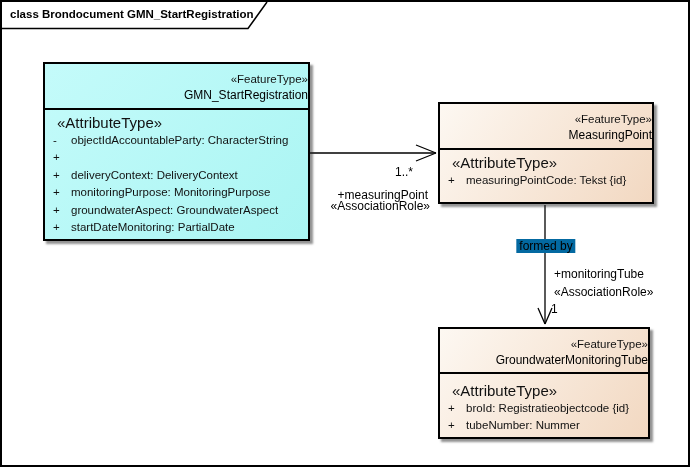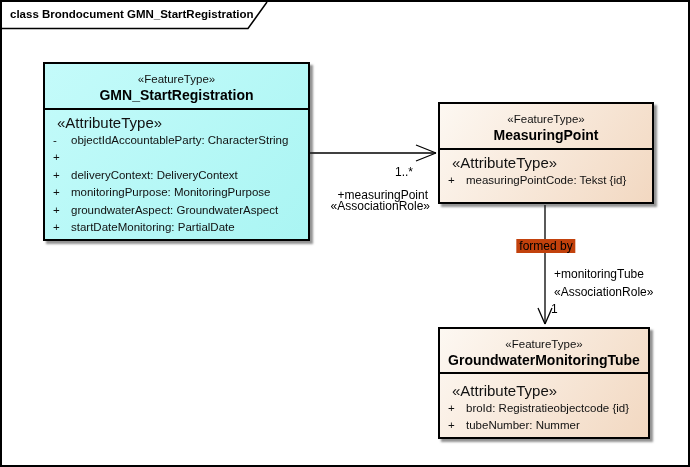--- a/index.html
+++ b/index.html
@@ -14,35 +14,35 @@
     font-size:11.5px;font-weight:bold;color:#000;white-space:nowrap;
   }
 
   .uml-class{
     position:absolute;box-sizing:border-box;border:2px solid #000;
     box-shadow:3px 3px 2px rgba(40,40,40,0.5);
   }
   .uml-class.cyan{background:linear-gradient(135deg,#c4fbfa 0%,#aaf5f3 100%);}
   .uml-class.peach{background:linear-gradient(125deg,#fdf8f2 0%,#f2d8c1 100%);}
 
-  .hdr{box-sizing:border-box;border-bottom:2px solid #000;text-align:center;padding-top:7px;}
+  .hdr{box-sizing:border-box;border-bottom:2px solid #000;text-align:right;padding-top:7px;}
   .stereo{font-size:11.5px;line-height:16px;color:#111;}
-  .cname{font-size:14px;font-weight:bold;line-height:17px;color:#000;}
+  .cname{font-size:12px;font-weight:normal;line-height:17px;color:#000;}
 
   .attrs{padding:4px 4px 0 0;}
   .attr-hdr{font-size:15px;line-height:17.5px;padding-left:12px;color:#111;}
   .attr-row{display:flex;font-size:11.5px;line-height:17.5px;color:#111;white-space:nowrap;}
   .attr-row .vis{width:18px;padding-left:8px;flex:0 0 auto;}
   .attr-row .atext{flex:1;}
 
   .edge-label{
     position:absolute;font-size:12px;line-height:14px;color:#000;white-space:nowrap;
   }
   .edge-label.right{text-align:right;}
-  .edge-label.bg{background:#c2410c;padding:0 3px;}
+  .edge-label.bg{background:#0369a1;padding:0 3px;}
 </style>
 </head>
 <body>
 
 <div class="canvas">
 
   <svg class="connectors" viewBox="0 0 690 467">
 
     <path d="M 0 26.5 H 246 L 265 0" fill="none" stroke="#000" stroke-width="1.5"></path>
 

